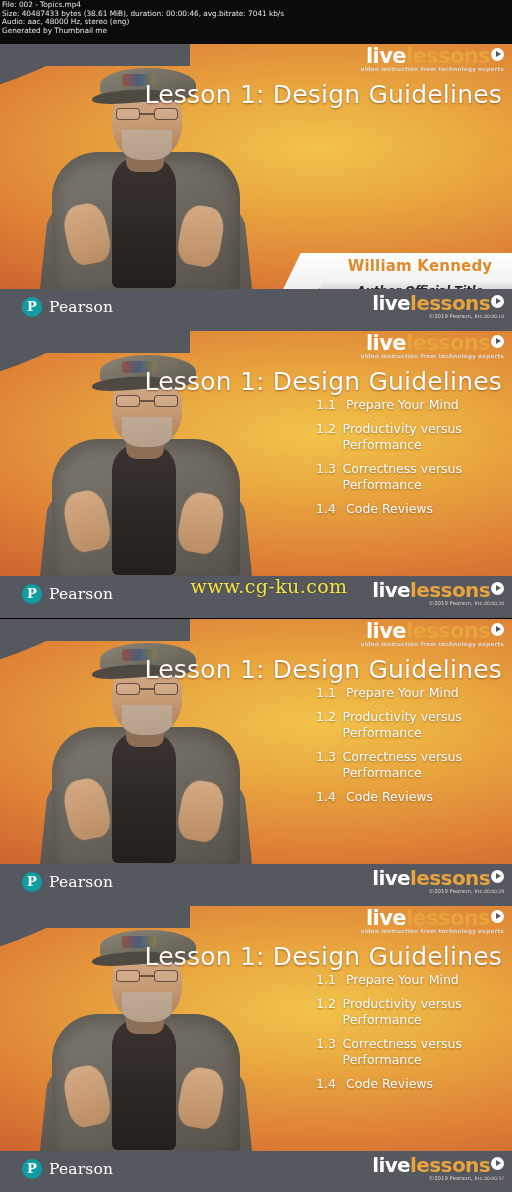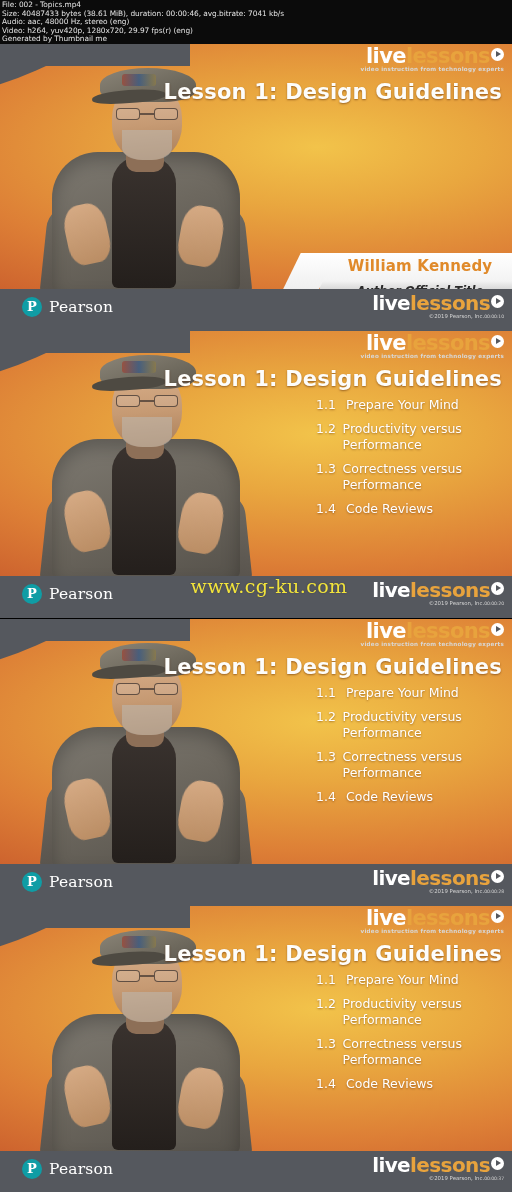--- a/index.html
+++ b/index.html
@@ -128,21 +128,21 @@
   }
   .ll-play:after{
     content:""; position:absolute; left:4.6px; top:3.2px;
     border-left:5.5px solid #55585e; border-top:3.3px solid transparent; border-bottom:3.3px solid transparent;
   }
   .ll-tag{ font-size:5.6px; color:#d8d8d8; letter-spacing:.25px; font-weight:700; margin-top:-1px; }
 
   
   .lesson-title{
     position:absolute; right:10px; top:36px;
-    font-size:21px; font-weight:700; color:#fdfdfb;
+    font-size:25px; font-weight:400; color:#fdfdfb;
     text-shadow:0 1px 2px rgba(90,40,10,.55);
     letter-spacing:.2px;
   }
   
   .toc{ position:absolute; left:316px; top:66px; width:206px; }
   .toc-row{ display:flex; margin-bottom:8px; }
   .toc-num{ width:30px; font-size:12.5px; color:#fff; text-shadow:0 1px 2px rgba(100,45,10,.5); }
   .toc-txt{ font-size:12.5px; color:#fff; text-shadow:0 1px 2px rgba(100,45,10,.5); line-height:16px; }
 
   
@@ -188,21 +188,20 @@
 </style>
 </head>
 <body>
 
 <div id="sheet">
 
   <div class="meta">
     <div class="line">File: 002 - Topics.mp4</div>
     <div class="line">Size: 40487433 bytes (38.61 MiB), duration: 00:00:46, avg.bitrate: 7041 kb/s</div>
     <div class="line">Audio: aac, 48000 Hz, stereo (eng)</div>
-    <div class="line">Video: h264, yuv420p, 1280x720, 29.97 fps(r) (eng)</div>
     <div class="line">Generated by Thumbnail me</div>
   </div>
 
   <div class="frame f1">
     <div class="stage">
       <div class="corner"></div>
       <div class="corner2"></div>
 
       <div class="person">
         <div class="armL"></div>

